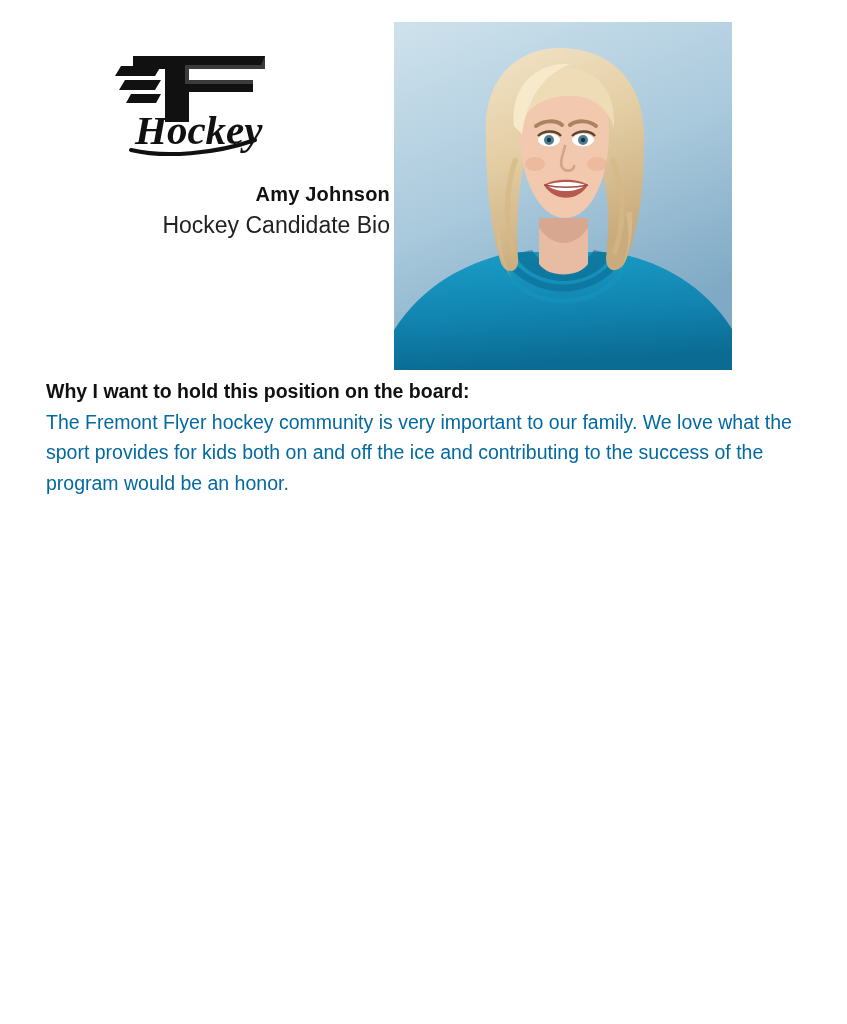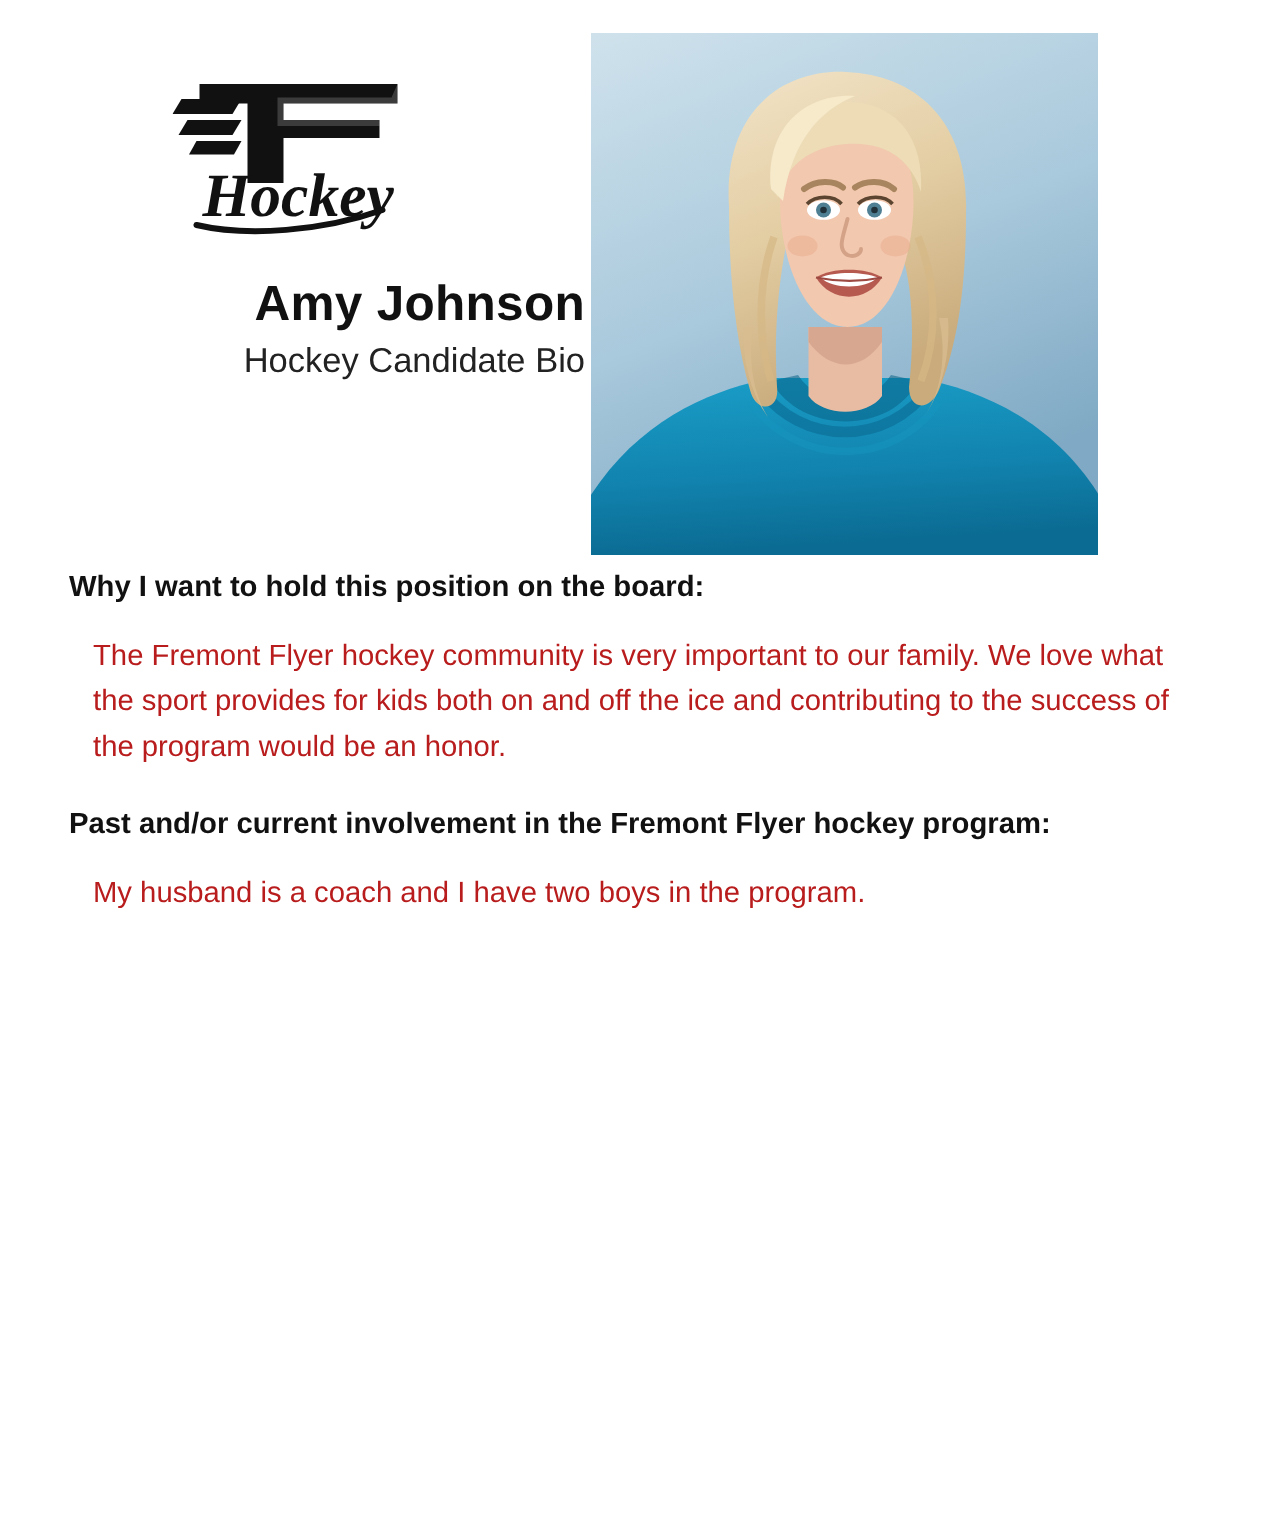--- a/index.html
+++ b/index.html
@@ -39,21 +39,21 @@
   .logo-mark {
     width: 160px;
     height: 125px;
     margin: 0 auto;
     position: relative;
   }
 
   .logo-svg { display: block; }
 
   .candidate-name {
-    font-size: 33px;
+    font-size: 20px;
     font-weight: bold;
     color: #111111;
     letter-spacing: 0.2px;
     margin: 22px 0 0 0;
     line-height: 1.15;
   }
   .candidate-role {
     font-size: 23px;
     font-weight: normal;
     color: #222222;
@@ -86,23 +86,23 @@
   .section-heading {
     font-size: 19.5px;
     font-weight: bold;
     color: #111111;
     line-height: 1.55;
     margin: 0 0 1px 0;
   }
   .section-body {
     font-size: 19.5px;
     font-weight: normal;
-    color: #b91c1c;
+    color: #0369a1;
     line-height: 1.55;
-    margin: 16px;
+    margin: 0;
   }
 </style>
 </head>
 <body>
 
 <div class="page">
 
   <div class="header">
 
     <div class="logo-block">
@@ -207,22 +207,18 @@
   <div class="content">
 
     <div class="section">
       <p class="section-heading">Why I want to hold this position on the board:</p>
       <p class="section-body">The Fremont Flyer hockey community is very important to our family. We love what the sport provides for kids both on and off the ice and contributing to the success of the program would be an honor.</p>
     </div>
 
     <div class="section">
     </div>
 
-    <div class="section">
-      <p class="section-heading">Past and/or current involvement in the Fremont Flyer hockey program:</p>
-      <p class="section-body">My husband is a coach and I have two boys in the program.</p>
-    </div>
 
     <div class="section">
     </div>
 
   </div>
 </div>
 
 </body></html>

